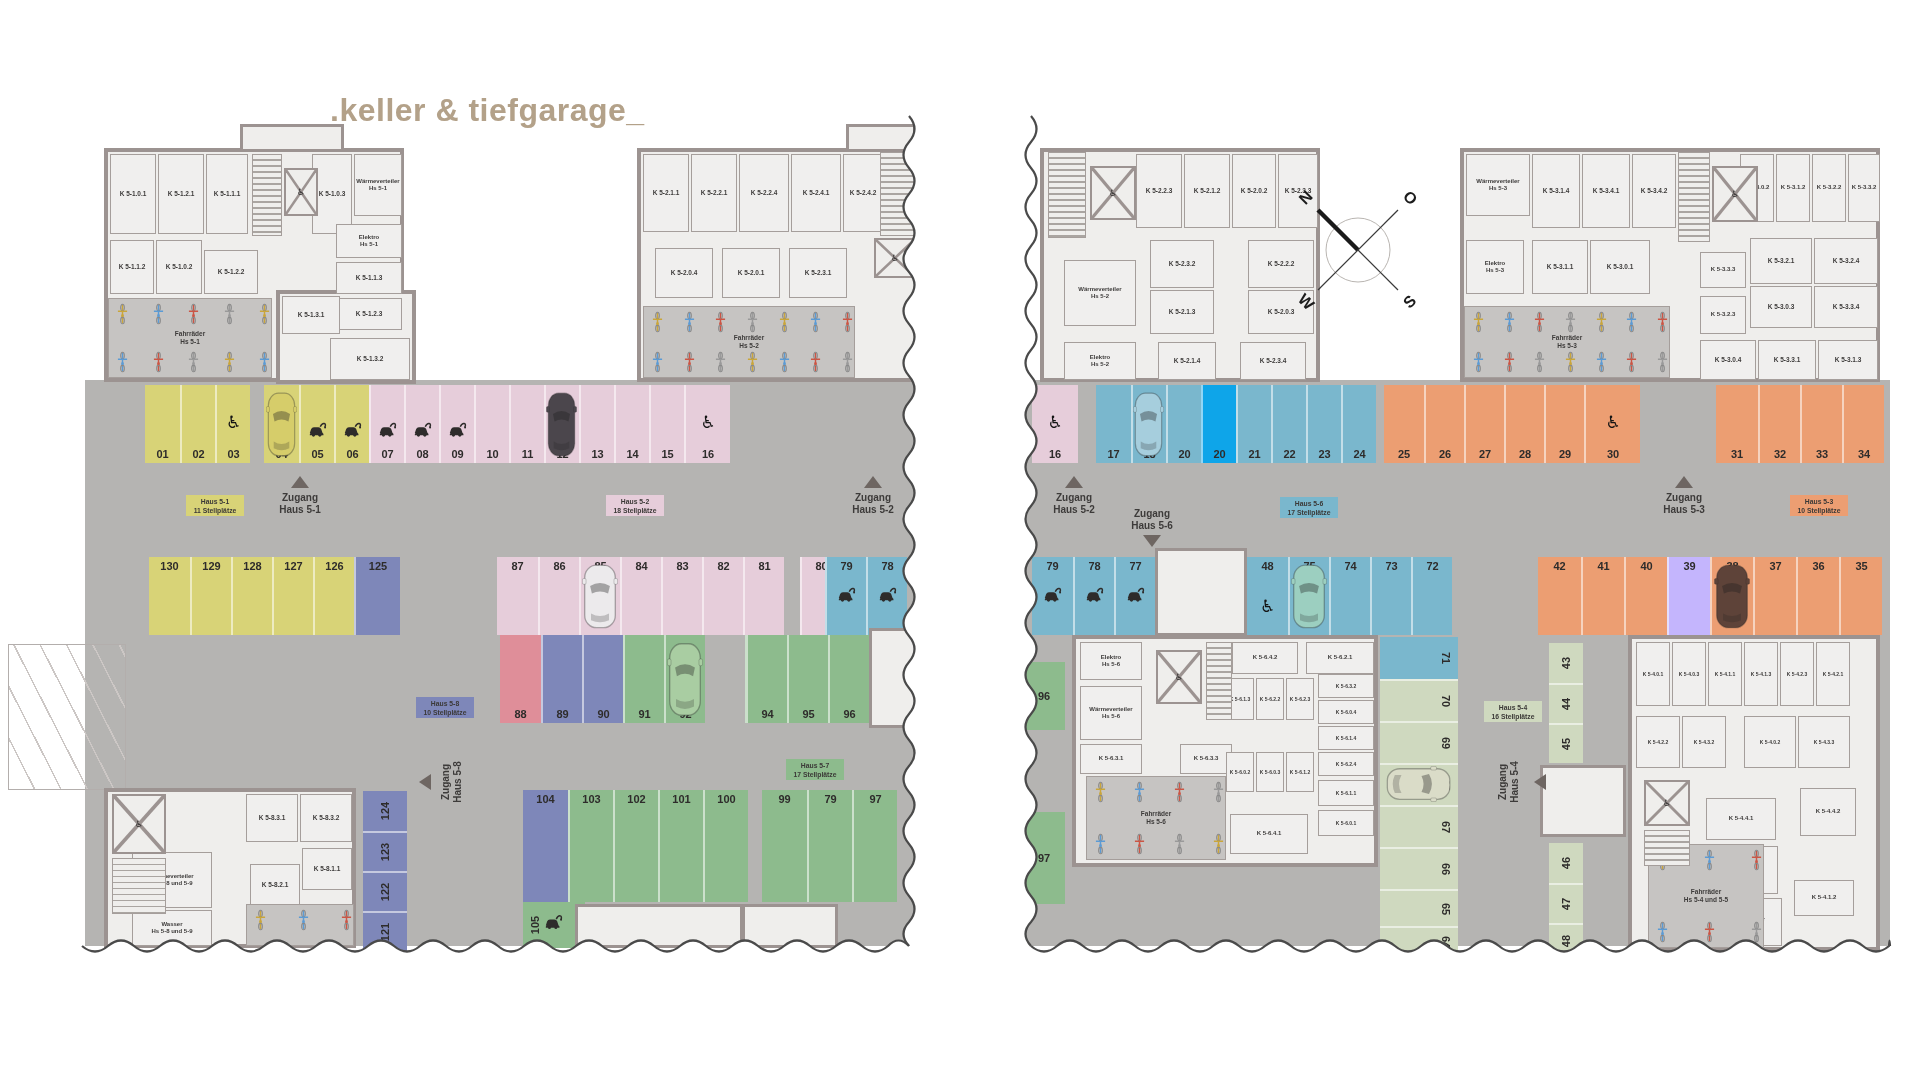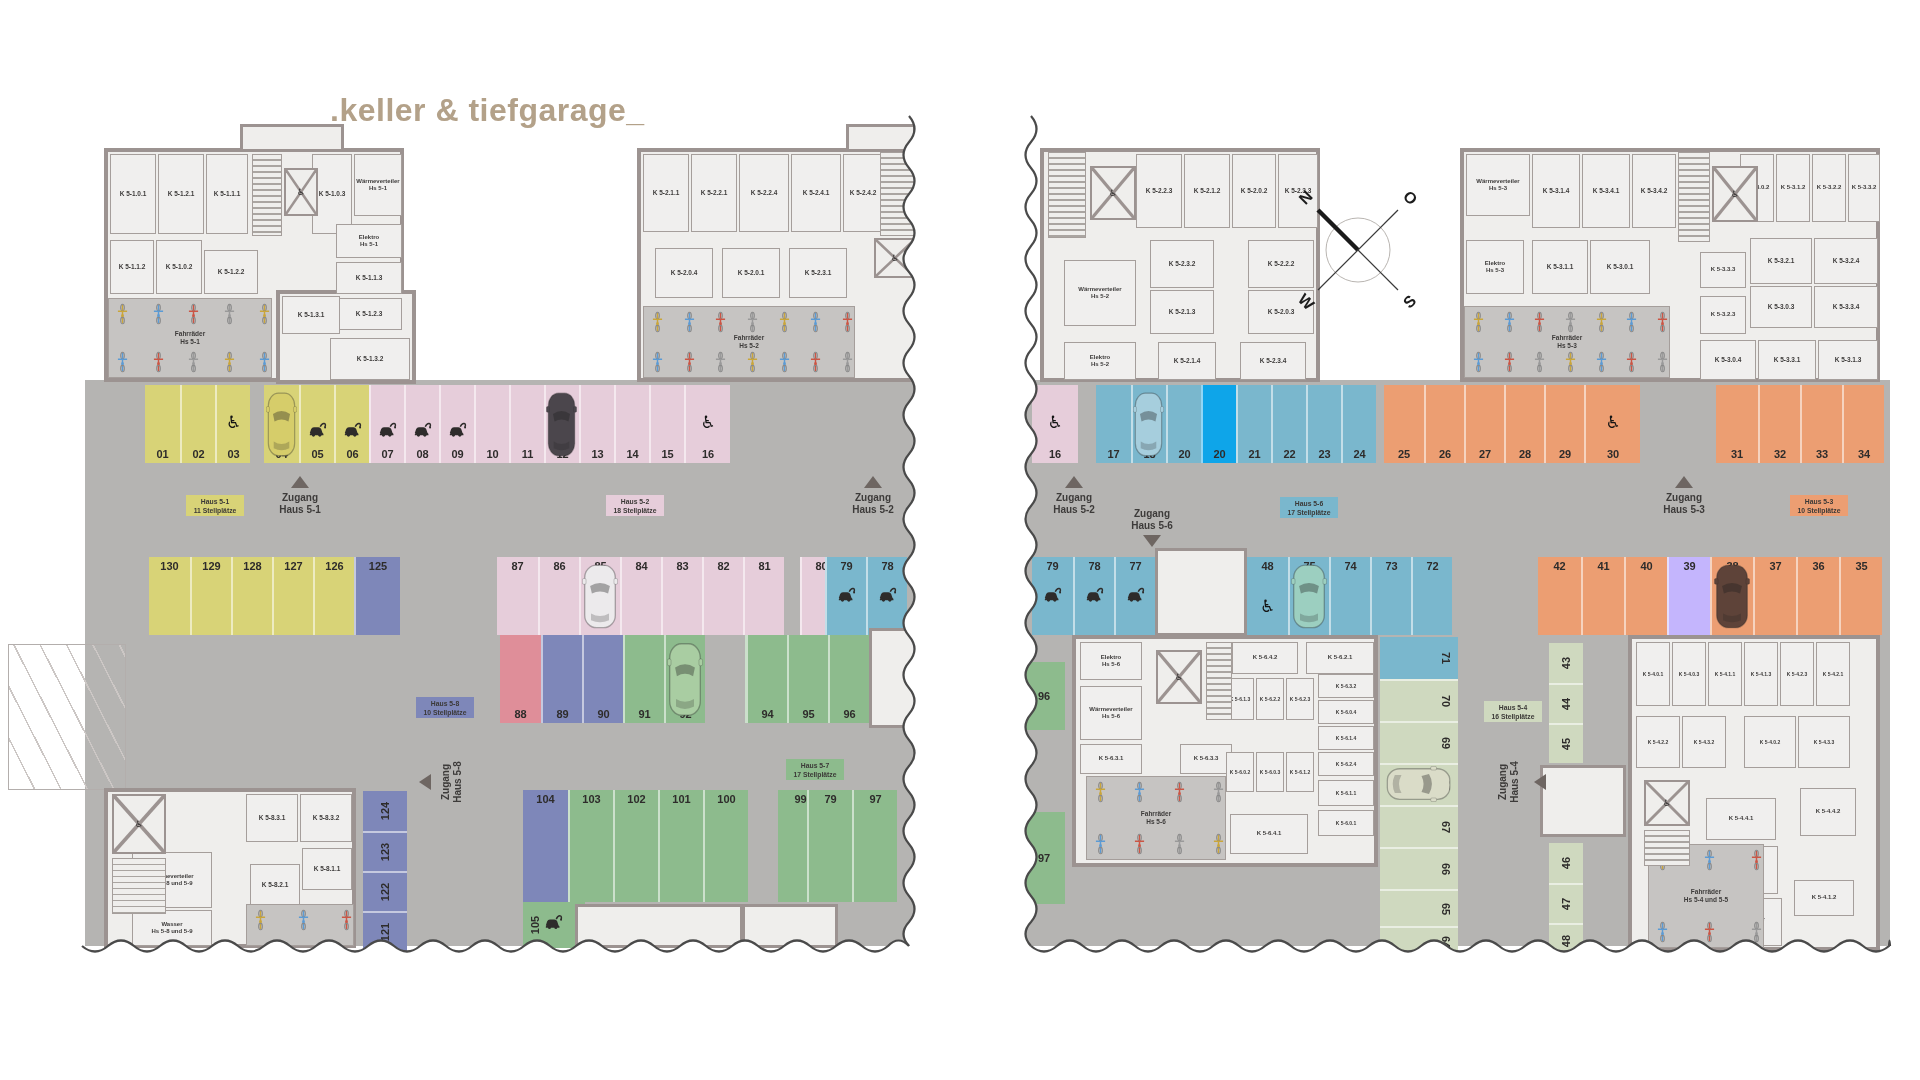--- a/index.html
+++ b/index.html
@@ -958,21 +958,21 @@
     </div>
     <div class="abs spot" style="left: 613px; top: 790px; width: 45px; height: 112px; background: rgb(141, 187, 141); border-left: 2px solid rgba(255, 255, 255, 0.55);">
       <span class="num num-t">102</span>
     </div>
     <div class="abs spot" style="left: 658px; top: 790px; width: 45px; height: 112px; background: rgb(141, 187, 141); border-left: 2px solid rgba(255, 255, 255, 0.55);">
       <span class="num num-t">101</span>
     </div>
     <div class="abs spot" style="left: 703px; top: 790px; width: 45px; height: 112px; background: rgb(141, 187, 141); border-left: 2px solid rgba(255, 255, 255, 0.55);">
       <span class="num num-t">100</span>
     </div>
-    <div class="abs spot" style="left: 762px; top: 790px; width: 45px; height: 112px; background: rgb(141, 187, 141); margin-left: 16px;">
+    <div class="abs spot" style="left: 762px; top: 790px; width: 45px; height: 112px; background: rgb(141, 187, 141);">
       <span class="num num-t">99</span>
     </div>
     <div class="abs spot" style="left: 807px; top: 790px; width: 45px; height: 112px; background: rgb(141, 187, 141); border-left: 2px solid rgba(255, 255, 255, 0.55);">
       <span class="num num-t">79</span>
     </div>
     <div class="abs spot" style="left: 852px; top: 790px; width: 45px; height: 112px; background: rgb(141, 187, 141); border-left: 2px solid rgba(255, 255, 255, 0.55);">
       <span class="num num-t">97</span>
     </div>
     <div class="abs spot" style="left: 523px; top: 902px; width: 62px; height: 46px; background: rgb(141, 187, 141);">
       <span class="num num-rotl">105</span>

